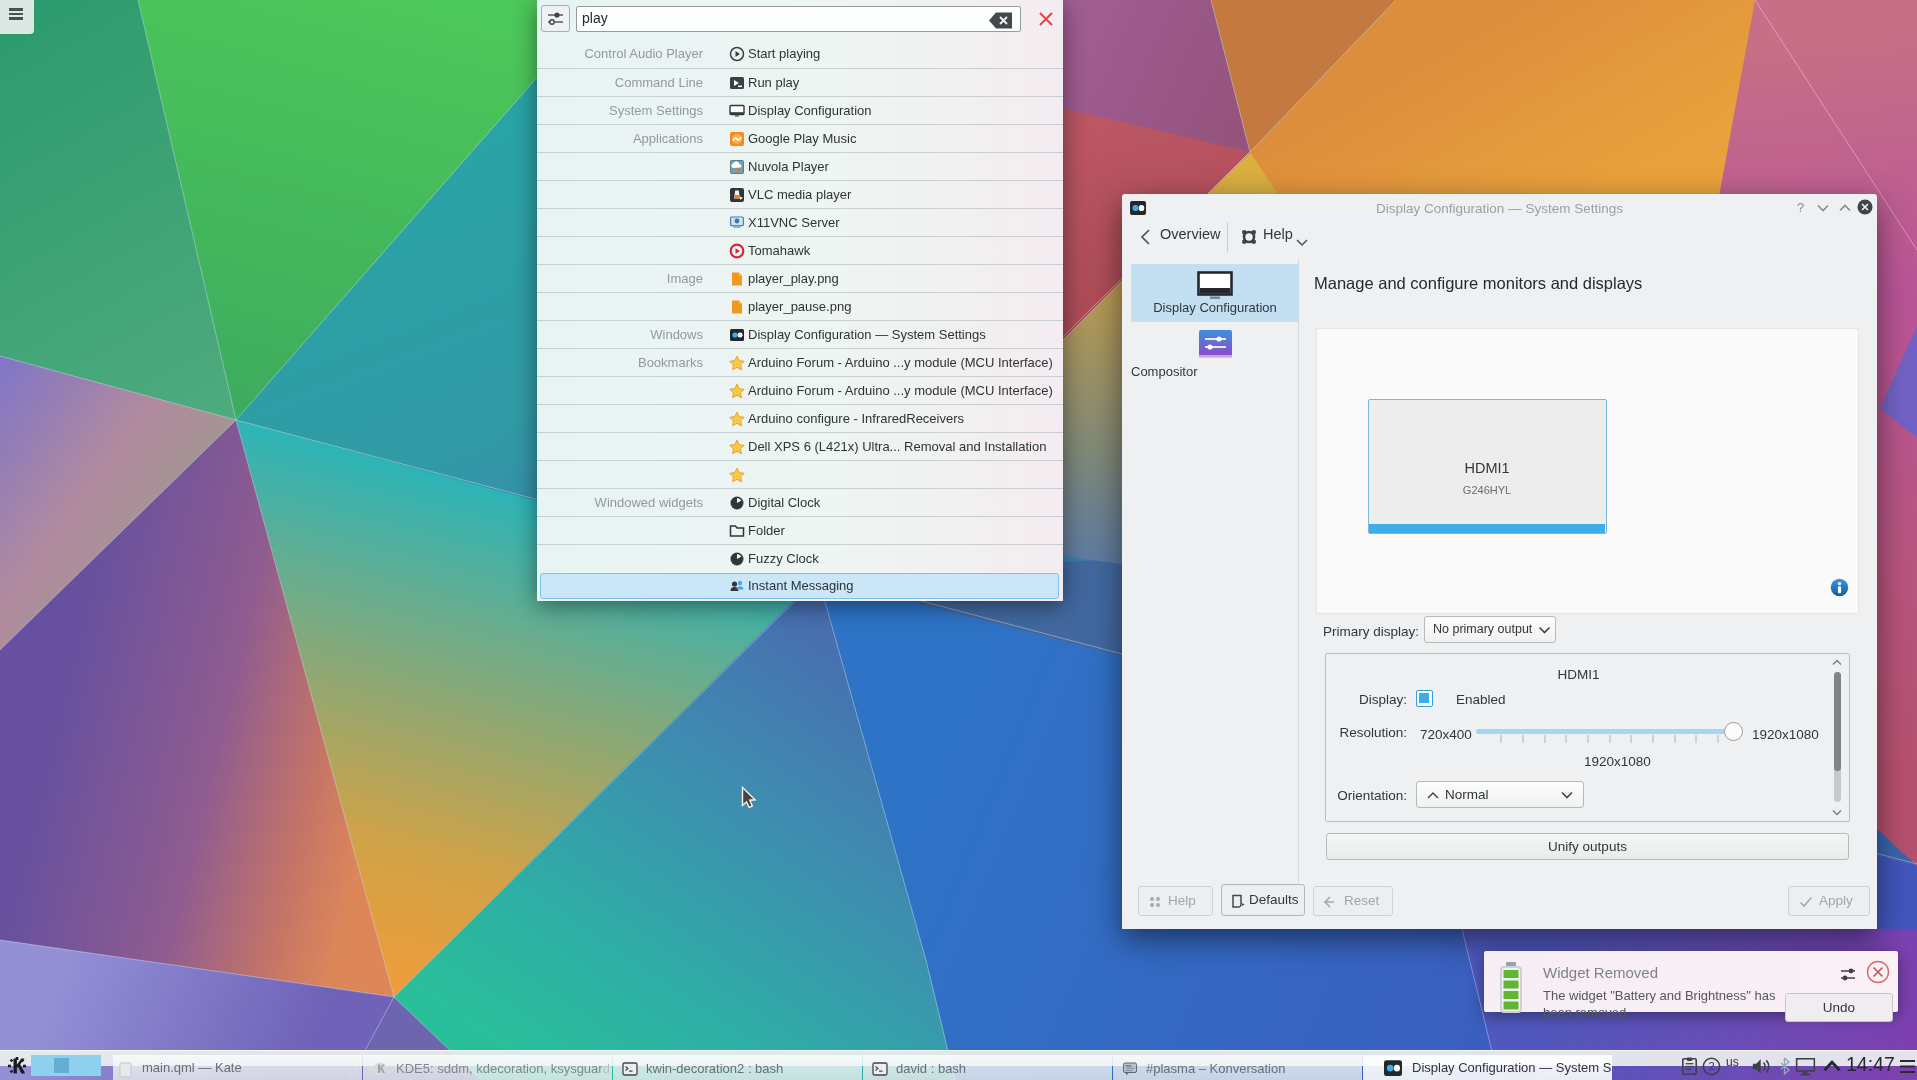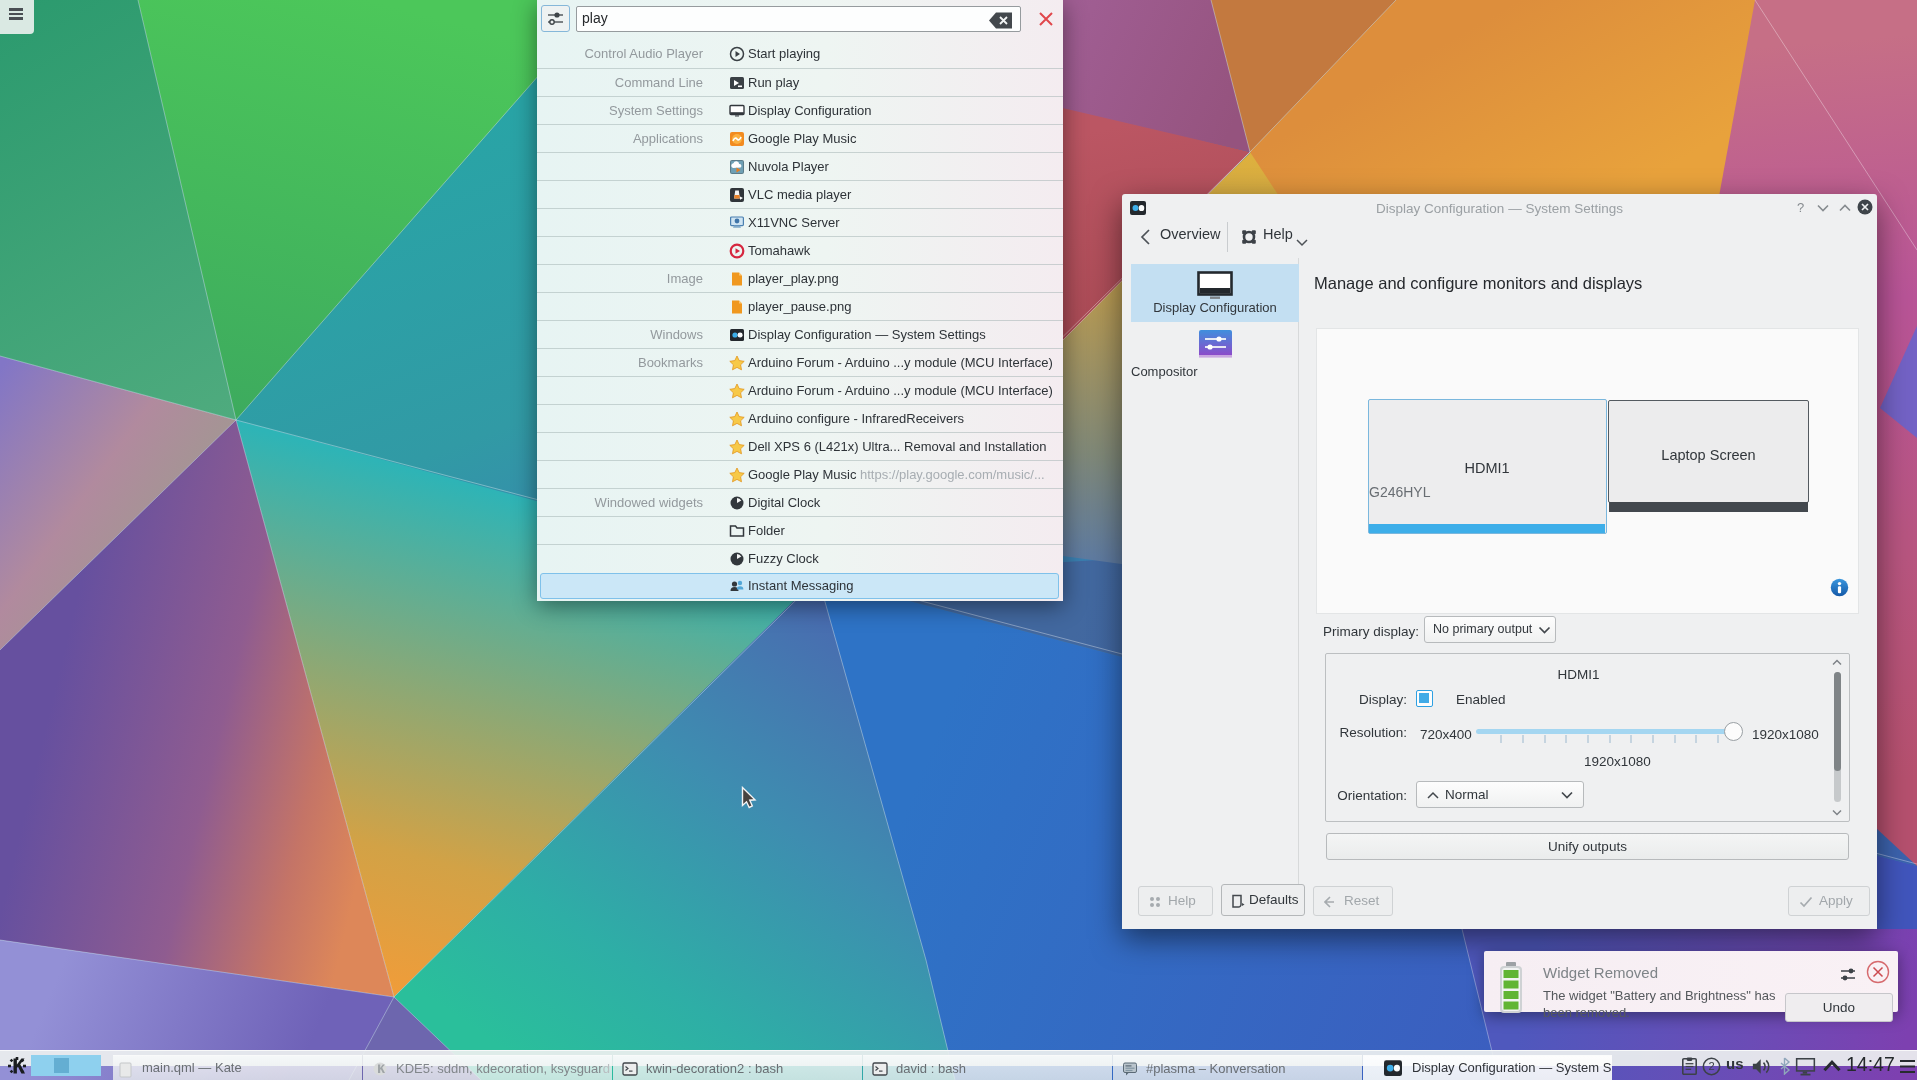--- a/index.html
+++ b/index.html
@@ -297,21 +297,20 @@
 <div class="krow ksep" style="top:392px">
  <svg class="kico" width="16" height="16" viewBox="0 0 16 16">
             <path d="M8,1 L10.2,5.6 L15.2,6.3 L11.6,9.8 L12.5,14.8 L8,12.4 L3.5,14.8 L4.4,9.8 L0.8,6.3 L5.8,5.6 Z" fill="#f7c948" stroke="#e2961e" stroke-width="0.8"></path>
           </svg>
  <div class="ktxt">Dell XPS 6 (L421x) Ultra... Removal and Installation</div>
 </div>
 <div class="krow ksep" style="top:420px">
  <svg class="kico" width="16" height="16" viewBox="0 0 16 16">
             <path d="M8,1 L10.2,5.6 L15.2,6.3 L11.6,9.8 L12.5,14.8 L8,12.4 L3.5,14.8 L4.4,9.8 L0.8,6.3 L5.8,5.6 Z" fill="#f7c948" stroke="#e2961e" stroke-width="0.8"></path>
           </svg>
- <div class="ktxt">Google Play Music <span style="color:#a7adb2">https://play.google.com/music/...</span></div>
 </div>
 <div class="krow ksep" style="top:448px">
  <div class="kcat">Windowed widgets</div>
  <svg class="kico" width="16" height="16" viewBox="0 0 16 16">
             <circle cx="8" cy="8" r="6.5" fill="#32373c"></circle>
             <path d="M8,8 L8,3 A5,5 0 0 1 12.3,5.5 Z" fill="#f4f5f5"></path>
           </svg>
  <div class="ktxt">Digital Clock</div>
 </div>
 <div class="krow ksep" style="top:476px">
@@ -402,26 +401,22 @@
         <circle cx="20" cy="9" r="2.6" fill="#fff"></circle>
         <circle cx="11" cy="17" r="2.6" fill="#fff"></circle>
       </svg>
  <div class="abs" style="left:9px;top:170px;width:168px;text-align:left;font-size:13px;">Compositor</div>
 
  <div class="abs" style="left:192px;top:80px;font-size:16.5px;color:#26292d;">Manage and configure monitors and displays</div>
 
  <div class="abs" style="left:194px;top:134px;width:543px;height:286px;background:#fafafa;border:1px solid #e3e5e6;">
    <div class="abs" style="left:51px;top:70px;width:239px;height:135px;background:#ededee;border:1.5px solid #7ab7dd;border-radius:2px;">
      <div class="abs" style="left:0;top:60px;width:236px;text-align:center;font-size:14.5px;">HDMI1</div>
-     <div class="abs" style="left:0;top:84px;width:236px;font-size:14px;color:#686d72;">G246HYL</div>
+     <div class="abs" style="left:0;top:84px;width:236px;text-align:center;font-size:11px;color:#686d72;">G246HYL</div>
      <div class="abs" style="left:0;bottom:0;width:236px;height:9px;background:#3daee9;"></div>
-   </div>
-   <div class="abs" style="left:291px;top:71px;width:201px;height:103px;background:#ececed;border:1px solid #545a60;border-radius:2px;">
-     <div class="abs" style="left:0;top:46px;width:199px;text-align:center;font-size:14.5px;">Laptop Screen</div>
-     <div class="abs" style="left:0;bottom:-10px;width:199px;height:10px;background:#43484e;"></div>
    </div>
    <svg class="abs" style="left:513px;top:249px" width="19" height="19" viewBox="0 0 19 19">
           <defs>
             <linearGradient id="info1" x1="0" y1="0" x2="0" y2="1">
               <stop offset="0" stop-color="#3b97dd"></stop>
               <stop offset="1" stop-color="#1459a8"></stop>
             </linearGradient>
           </defs>
           <circle cx="9.5" cy="9.5" r="8.7" fill="url(#info1)"></circle>
           <circle cx="9.5" cy="5.6" r="1.7" fill="#fff"></circle>
@@ -622,21 +617,21 @@
         <g stroke="#3c4147" stroke-width="1.1">
           <line x1="5" y1="6" x2="12" y2="6"></line>
           <line x1="5" y1="8.5" x2="12" y2="8.5"></line>
           <line x1="5" y1="11" x2="10" y2="11"></line>
         </g>
       </svg>
  <svg class="abs" style="left:1702px;top:6px" width="19" height="19" viewBox="0 0 17 17">
         <circle cx="8.5" cy="8.5" r="7.3" fill="none" stroke="#3c4147" stroke-width="1.4"></circle>
         <text x="8.5" y="12" text-anchor="middle" font-family="Liberation Sans" font-size="10" fill="#3c4147">2</text>
       </svg>
- <div class="abs" style="left:1726px;top:4px;font-size:15px;color:#30353a;font-weight:bold;">us</div>
+ <div class="abs" style="left:1726px;top:4px;font-size:12px;color:#30353a;">us</div>
  <svg class="abs" style="left:1751px;top:6px" width="25" height="19" viewBox="0 0 22 17">
         <path d="M1.5,6 h3 l4,-4 v13 l-4,-4 h-3 Z" fill="#3c4147"></path>
         <path d="M11,5 a5,5 0 0 1 0,7 M13.5,3 a8,8 0 0 1 0,11" fill="none" stroke="#3c4147" stroke-width="1.4"></path>
       </svg>
  <svg class="abs" style="left:1779px;top:6px" width="12" height="18" viewBox="0 0 12 18">
         <path d="M5.5,1 L5.5,17 L10,13 L2,6 M5.5,1 L10,5 L2,12" fill="none" stroke="#8fa6ba" stroke-width="1.4"></path>
       </svg>
  <svg class="abs" style="left:1795px;top:6px" width="21" height="19" viewBox="0 0 19 17">
         <rect x="1.5" y="1.5" width="16" height="11" fill="none" stroke="#3c4147" stroke-width="1.4"></rect>
         <rect x="7" y="13" width="4" height="2" fill="#3c4147"></rect>

